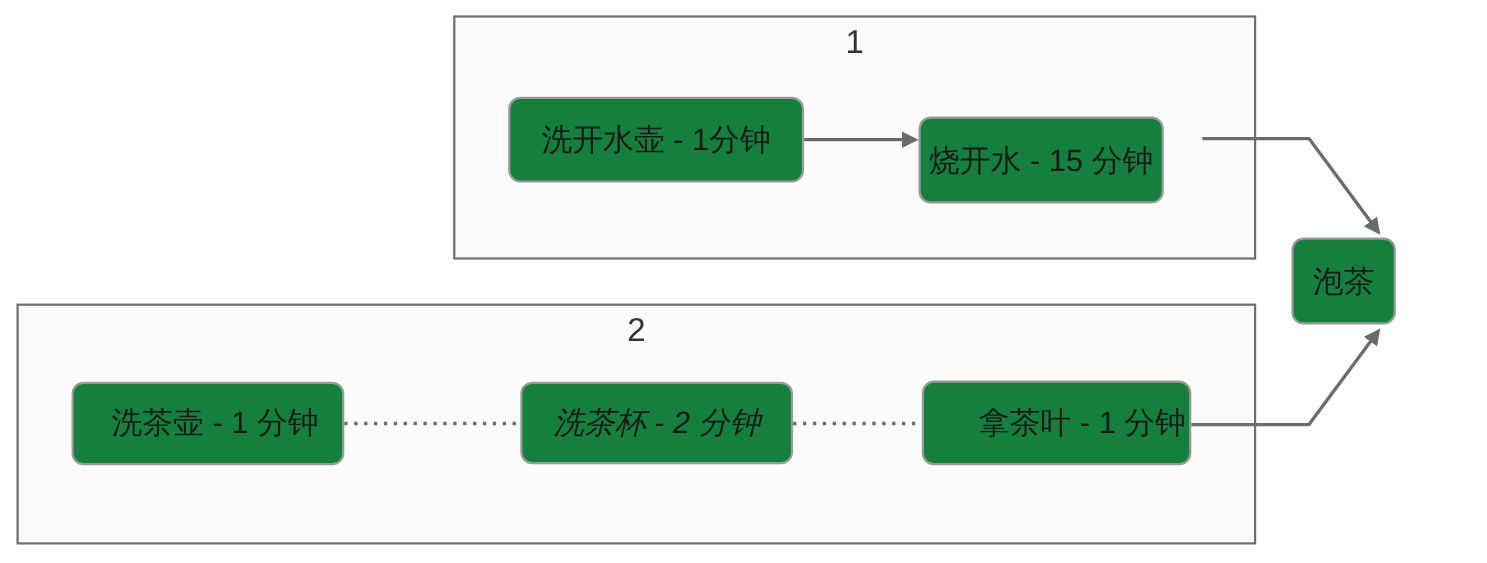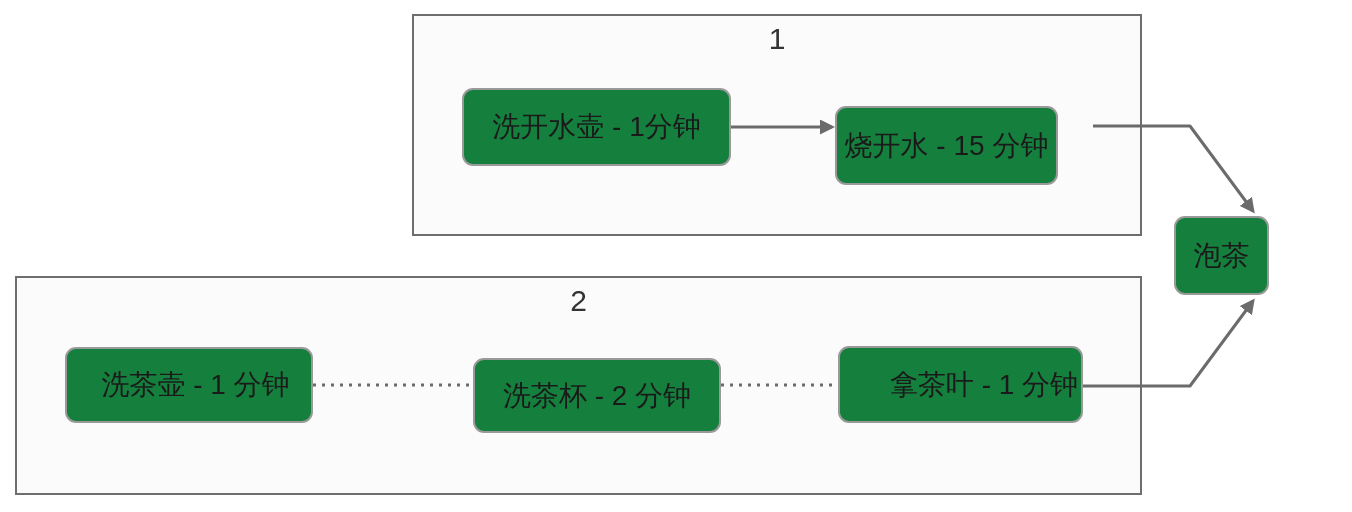--- a/index.html
+++ b/index.html
@@ -46,21 +46,21 @@
     align-items: center;
     justify-content: center;
     font-size: 28px;
     color: #1a1a1a;
     white-space: nowrap;
     z-index: 3;
   }
   #node-wash-kettle    { left: 462px;  top: 88px;  width: 269px; height: 78px; }
   #node-boil-water     { left: 835px;  top: 87px;  width: 223px; height: 79px; margin-top: 19px; }
   #node-wash-teapot    { left: 65px;   top: 347px; width: 248px; height: 76px; padding-left: 13px; }
-  #node-wash-teacups   { left: 473px;  top: 358px; width: 248px; height: 75px; }
+  #node-wash-teacups   { left: 473px;  top: 347px; width: 248px; height: 75px; font-style: italic; }
   #node-get-tea-leaves { left: 838px;  top: 346px; width: 245px; height: 77px; padding-left: 47px; }
   #node-make-tea       { left: 1174px; top: 216px; width: 95px;  height: 79px; }
   .edge { fill: none; stroke-width: 3; }
   .edge.dotted { stroke-dasharray: 3 6; }
 </style>
 </head>
 <body>
 
 <div class="canvas">
 

